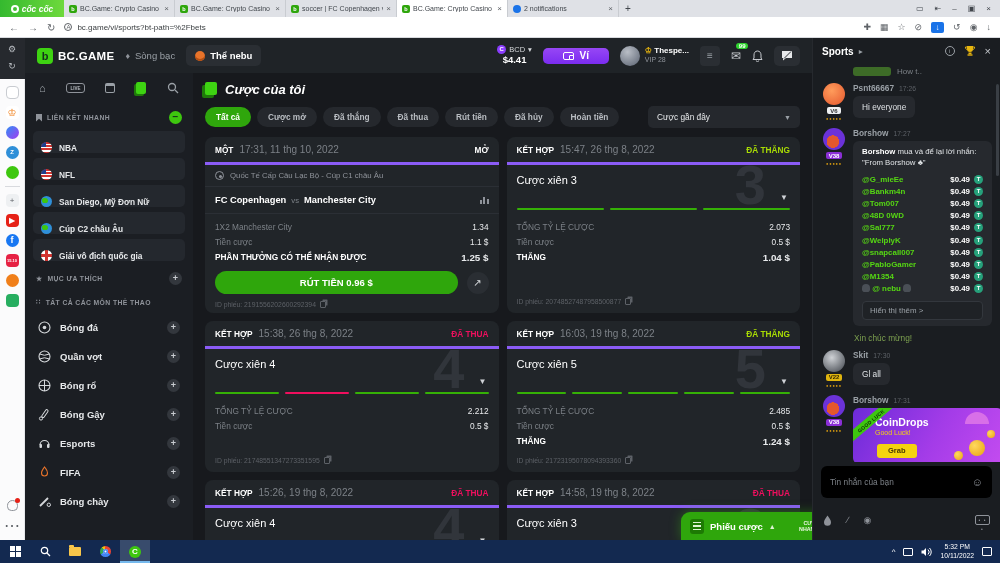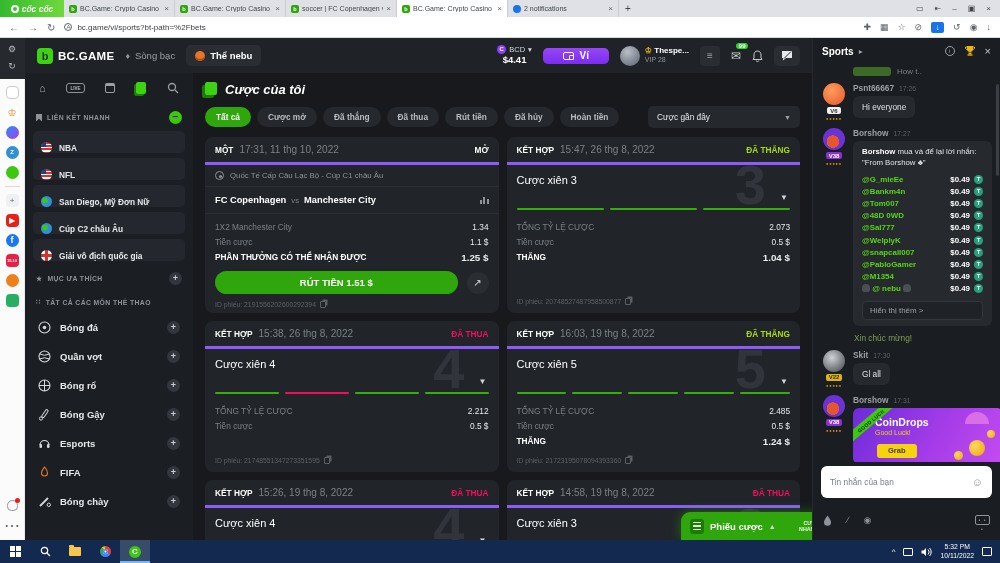--- a/index.html
+++ b/index.html
@@ -190,21 +190,21 @@
   .banner { position:relative; width:150px; height:56px; margin-top:3px; border-radius:6px; overflow:hidden; background:linear-gradient(120deg,#6d2bd9,#a43ce8 55%,#c44cf0); padding:8px 8px 0 22px; }
   .ribbon { position:absolute; left:-19px; top:8px; transform:rotate(-40deg); background:#3ec70f; color:#0d2d05; font-size:5px; font-weight:bold; padding:1.5px 20px; letter-spacing:.3px; }
   .banner-title { color:#fff; font-weight:bold; font-size:10.5px; }
   .banner-sub { color:#f5d30f; font-size:7px; margin-top:1px; }
   .grab { position:absolute; left:24px; bottom:6px; background:#f5d30f; color:#4a3a00; font-size:7.5px; font-weight:bold; padding:2.5px 11px; border-radius:3px; }
   .coin-a,.coin-b,.coin-c { position:absolute; border-radius:50%; background:radial-gradient(circle at 35% 35%, #ffd95e, #e8a20f); }
   .coin-a { width:16px; height:16px; right:18px; bottom:8px; }
   .coin-b { width:9px; height:9px; right:40px; bottom:4px; }
   .coin-c { width:8px; height:8px; right:8px; bottom:26px; }
   .para { position:absolute; right:14px; top:4px; width:24px; height:12px; border-radius:12px 12px 0 0; background:#d86fe8; }
-  .chat-inputrow { position:absolute; left:8px; right:8px; bottom:42px; height:32px; background:#ffffff; border-radius:6px; display:flex; align-items:center; padding:0 9px; }
+  .chat-inputrow { position:absolute; left:8px; right:8px; bottom:42px; height:32px; background:#000000; border-radius:6px; display:flex; align-items:center; padding:0 9px; }
   .chat-ph { color:#7c8187; font-size:8.3px; flex:1; }
   .smiley { color:#8f939a; font-size:11px; }
   .chat-actions { position:absolute; left:10px; right:10px; bottom:10px; height:20px; display:flex; align-items:center; gap:15px; color:#8f939a; font-size:9px; }
   .kb-ic { margin-left:auto; width:15px; height:10px; border:1px solid #8f939a; border-radius:2px; font-size:5px; line-height:9px; text-align:center; letter-spacing:1px; color:#8f939a; }
 
   
   .taskbar { position:absolute; left:0; right:0; bottom:0; height:23px; background:#132950; display:flex; align-items:center; color:#fff; }
   .tb-btn { width:30px; height:100%; display:flex; align-items:center; justify-content:center; }
   .tb-btn.active { background:rgba(255,255,255,.16); box-shadow:inset 0 -2px 0 #76b9ed; }
   .win-ic { display:grid; grid-template-columns:5px 5px; grid-template-rows:5px 5px; gap:1px; }
@@ -514,21 +514,21 @@
           <div class="krow">
               <span>Tiền cược</span>
               <span class="val">1.1 $</span>
             </div>
           <div class="krow bold">
               <span>PHẦN THƯỞNG CÓ THỂ NHẬN ĐƯỢC</span>
               <span class="val">1.25 $</span>
             </div>
         </div>
         <div class="cashout-row">
-          <div class="cashout-btn">RÚT TIỀN 1.51 $</div>
+          <div class="cashout-btn">RÚT TIỀN 0.96 $</div>
           <div class="share-btn">↗</div>
         </div>
         <div class="c-id c1-id">
           <span>ID phiếu: 2191556202600292394</span>
             <span class="copy-ic"></span>
         </div>
       </div>
 
       <div class="card">
         <div class="c-head">

